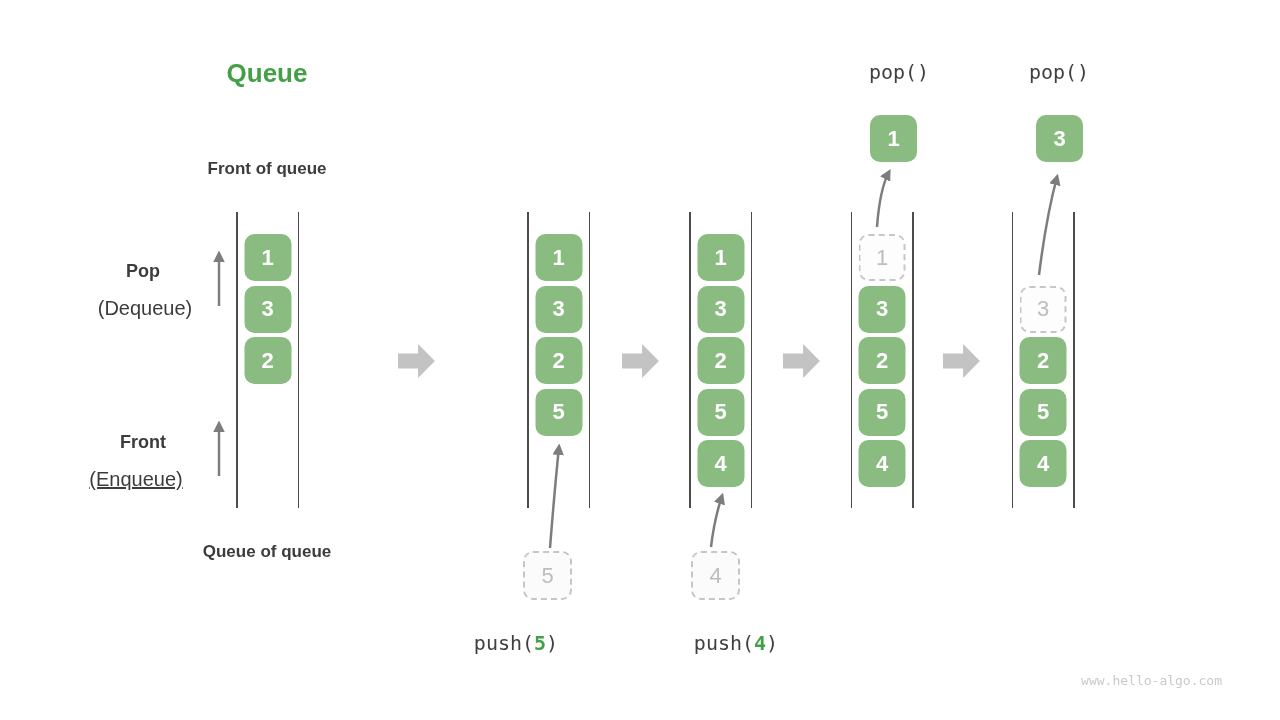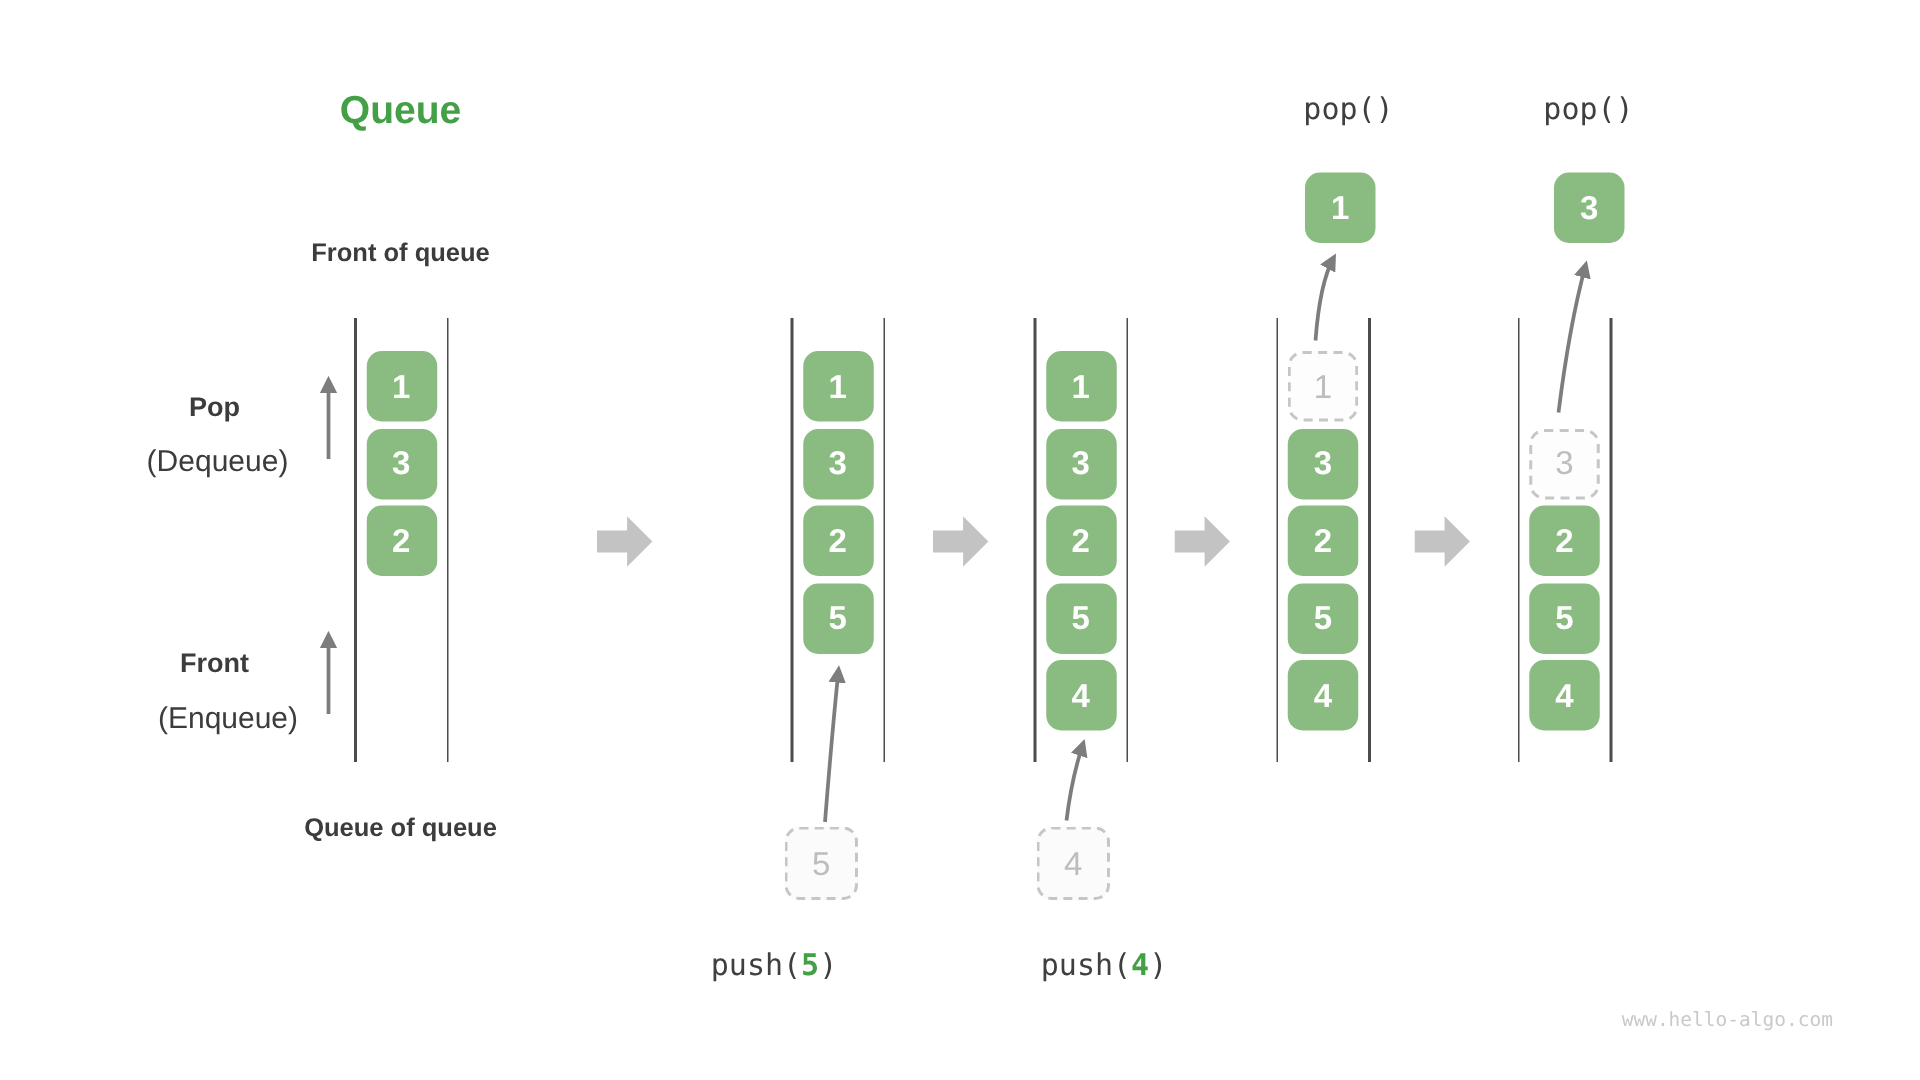--- a/index.html
+++ b/index.html
@@ -82,21 +82,21 @@
       <path d="M877,227 C879,200 883,183 889,172" marker-end="url(#ah)"></path>
       <path d="M1039,275 C1044,235 1050,203 1057,177" marker-end="url(#ah)"></path>
     </g>
   </svg>
 
   <div class="lbl title" style="left:267px;top:58px;">Queue</div>
   <div class="lbl h-label" style="left:267px;top:159px;">Front of queue</div>
   <div class="lbl side-label" style="left:143px;top:261px;">Pop</div>
   <div class="lbl side-sub" style="left:145px;top:297px;">(Dequeue)</div>
   <div class="lbl side-label" style="left:143px;top:432px;">Front</div>
-  <div class="lbl side-sub" style="left:152px;top:468px;">(Enqueue)</div>
+  <div class="lbl side-sub" style="left:136px;top:468px;text-decoration:underline;">(Enqueue)</div>
   <div class="lbl h-label" style="left:267px;top:542px;">Queue of queue</div>
 
   <div class="lbl code" style="left:899px;top:60px;">pop()</div>
   <div class="lbl code" style="left:1059px;top:60px;">pop()</div>
 
   <div class="result-box" style="left:870px;top:115px;">1</div>
   <div class="result-box" style="left:1036px;top:115px;">3</div>
 
   <div class="staged-box" style="left:523px;top:551px;">5</div>
   <div class="staged-box" style="left:691px;top:551px;">4</div>

